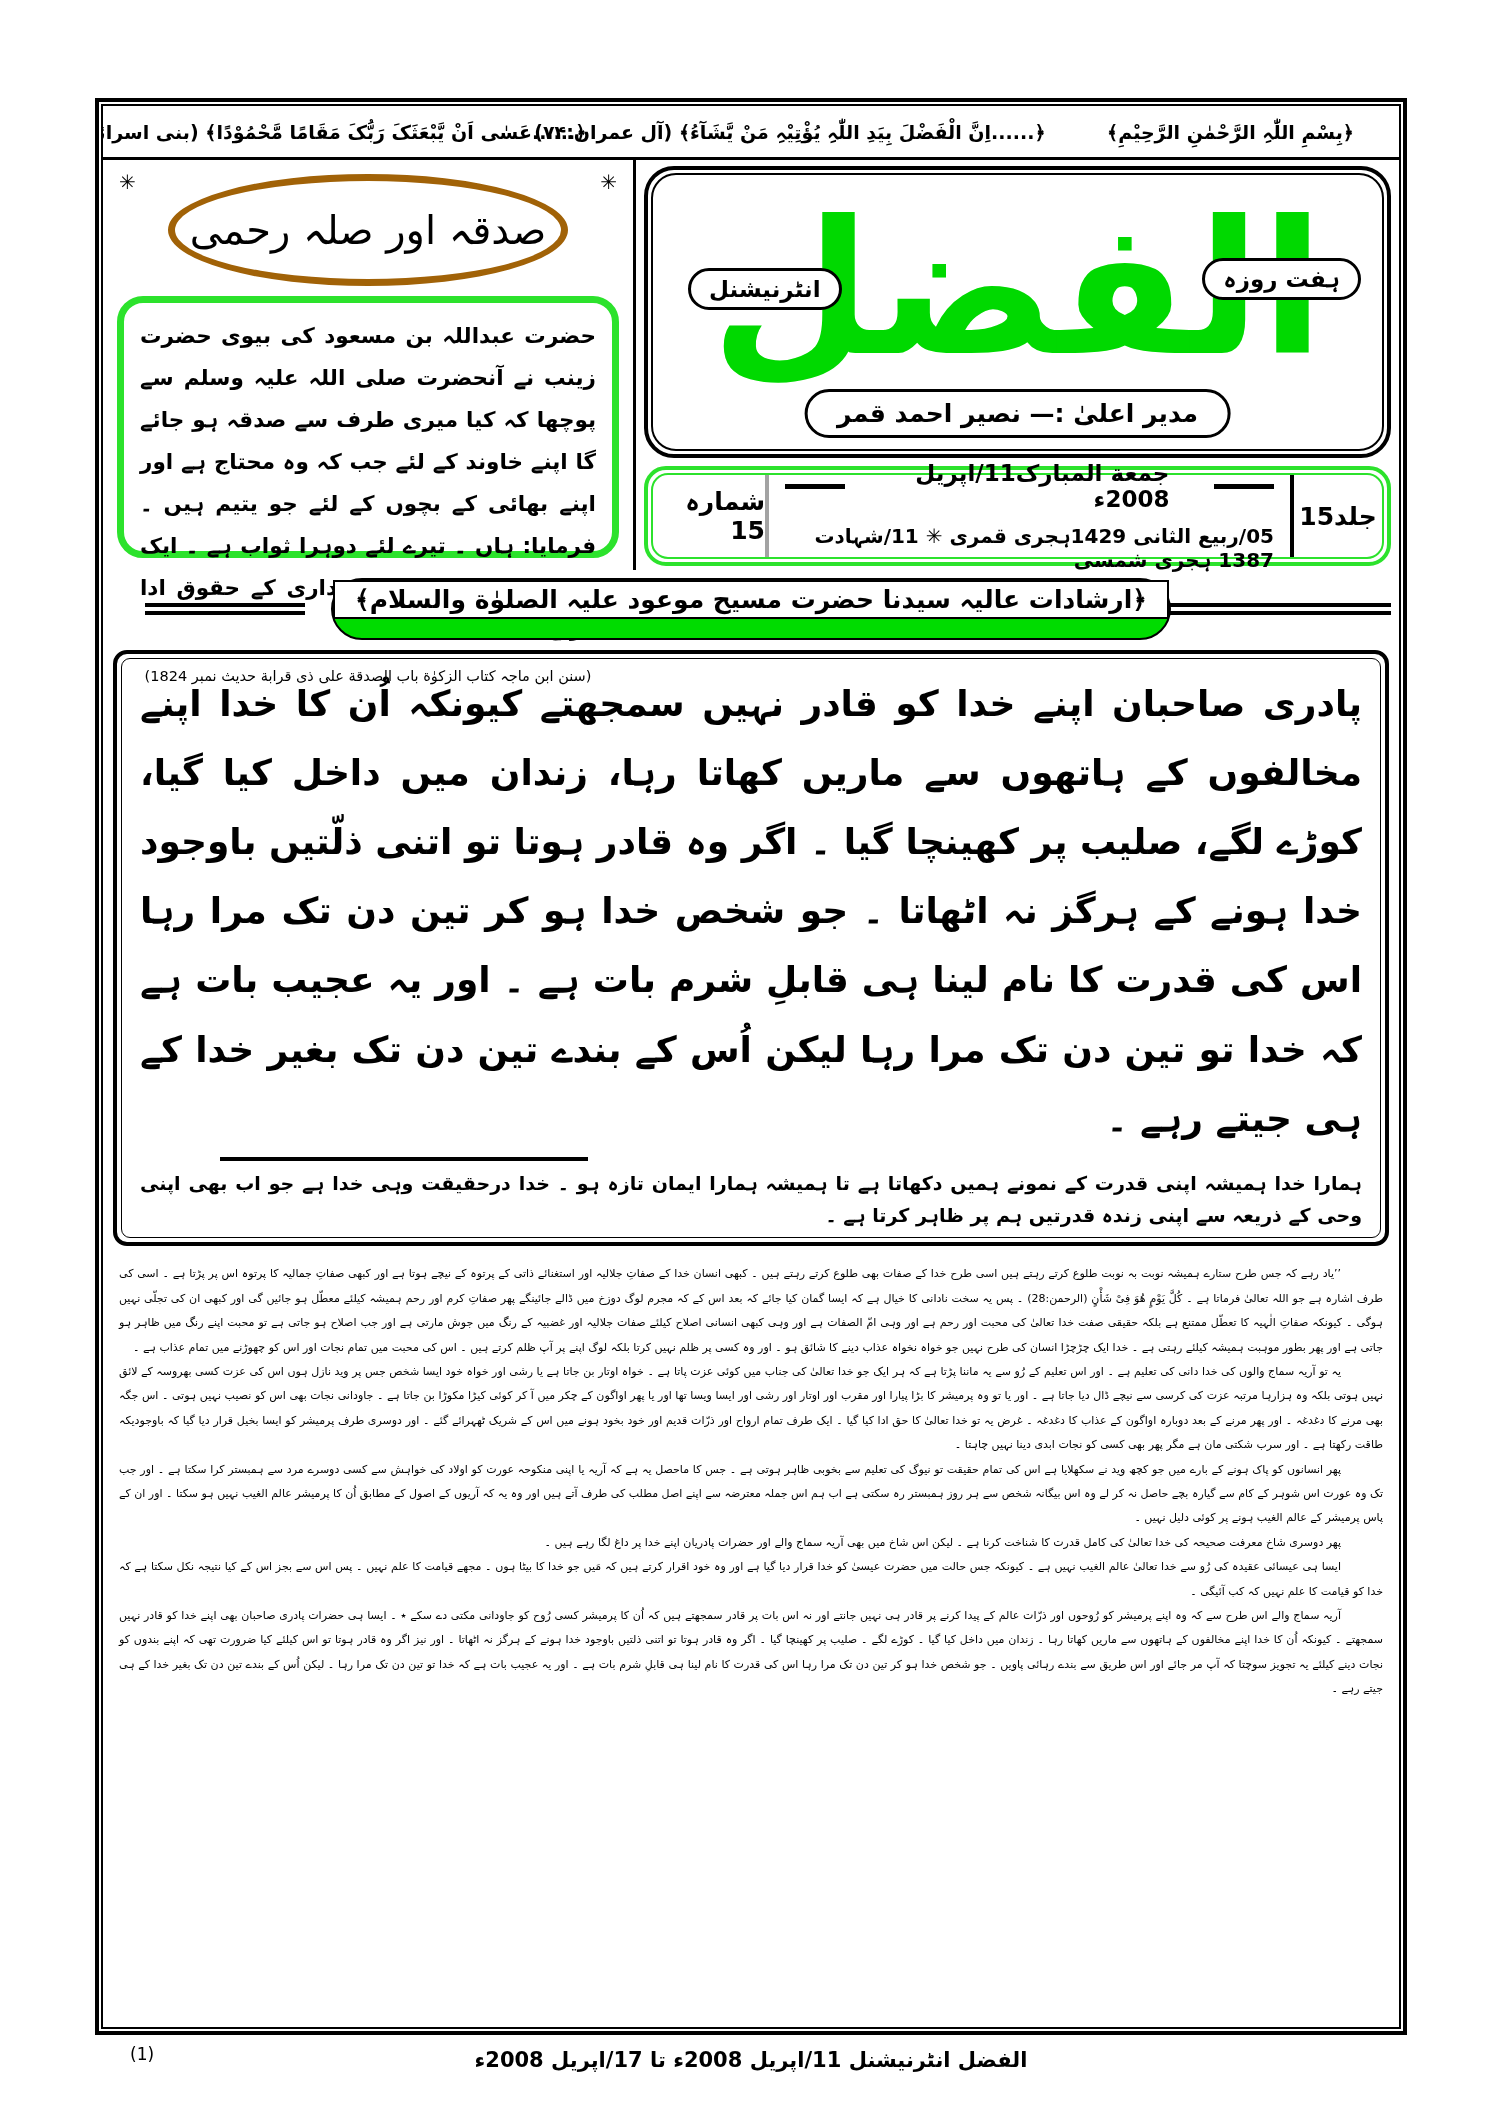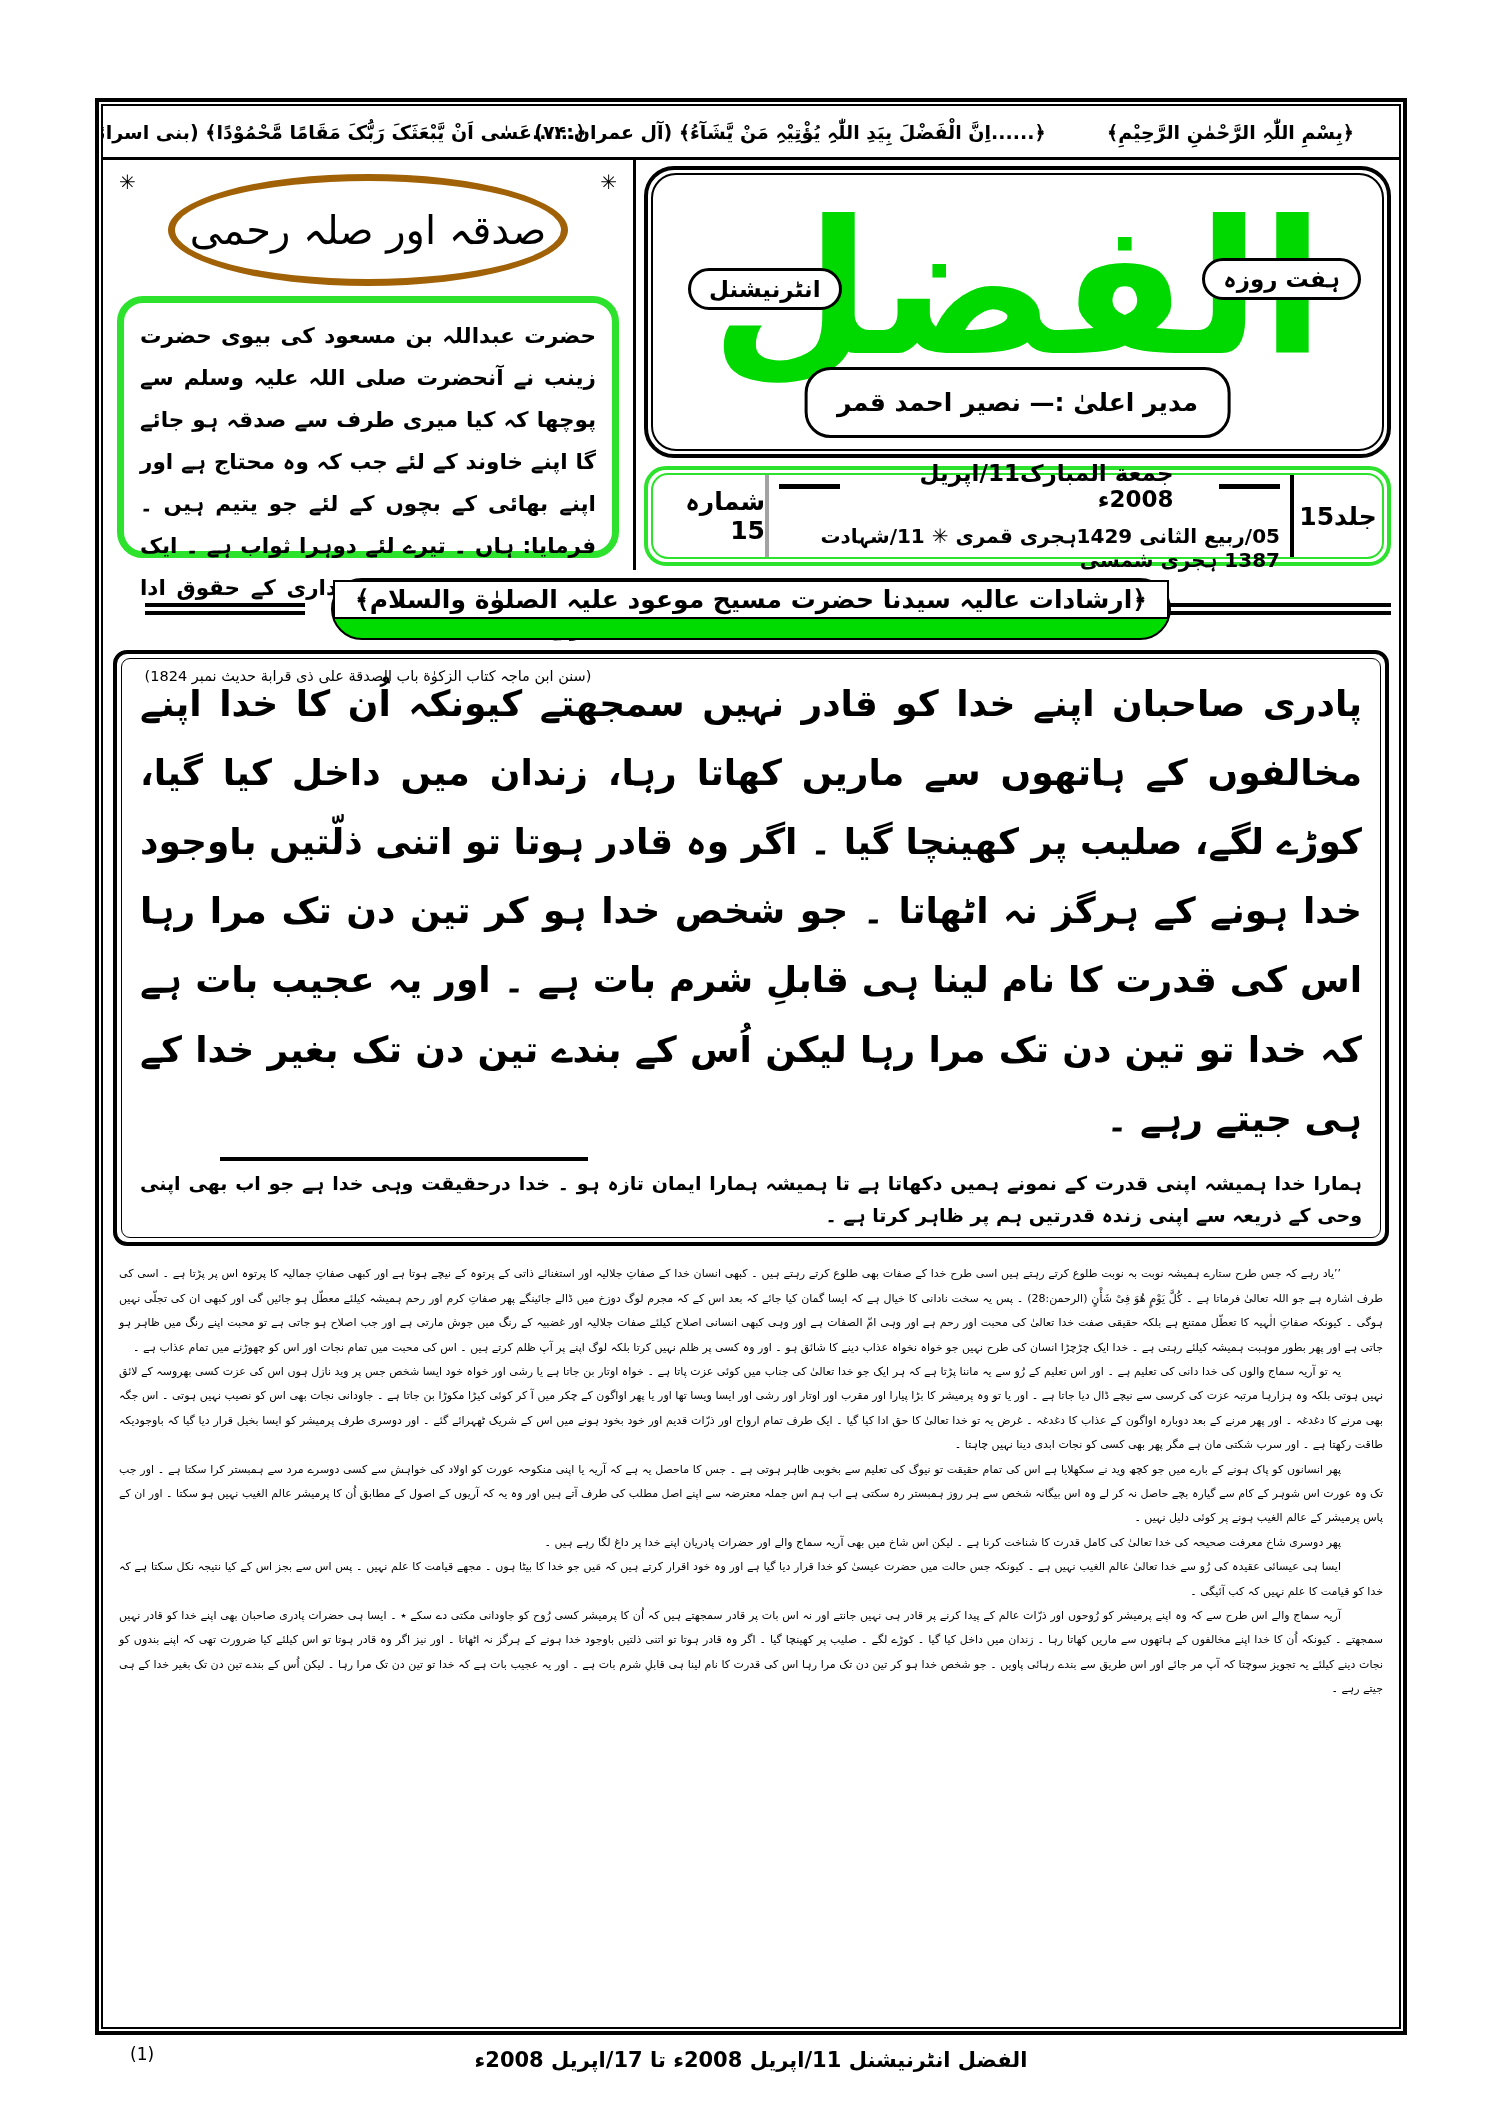--- a/index.html
+++ b/index.html
@@ -40,32 +40,32 @@
   .masthead-box { position:relative; height:292px; border:4px solid #000; border-radius:30px; }
   .masthead-box::before { content:""; position:absolute; inset:3px; border:2px solid #000;
                           border-radius:25px; pointer-events:none; }
   .logo { position:absolute; left:0; right:0; top:18px; text-align:center;
           font-size:185px; line-height:1.1; font-weight:bold; color:#00d900; direction:rtl; }
   .pill { position:absolute; background:#fff; border:3px solid #000; border-radius:22px;
           font-weight:bold; white-space:nowrap; direction:rtl; z-index:2; }
   .pill-weekly { right:26px; top:88px; font-size:23px; padding:5px 18px; }
   .pill-intl   { left:40px;  top:98px; font-size:23px; padding:5px 18px; }
   .pill-editor { left:50%; transform:translateX(-50%); bottom:16px; font-size:25px;
-                 padding:18px 30px; border-radius:26px; }
+                 padding:7px 30px; border-radius:26px; }
 
   
   .date-box { margin-top:8px; height:100px; border:4px solid #2ce22c; border-radius:22px;
               padding:3px; }
   .date-box-inner { height:100%; border:2px solid #2ce22c; border-radius:17px;
                     display:flex; direction:rtl; align-items:stretch; }
   .date-cell { display:flex; align-items:center; justify-content:center;
                font-weight:bold; font-size:25px; direction:rtl; }
   .cell-vol { width:92px; border-left:4px solid #000000; }
   .cell-issue { width:116px; border-right:4px solid #a3a3a3; }
-  .cell-center { flex:1; flex-direction:column; gap:12px; padding:4px 10px; }
+  .cell-center { flex:1; flex-direction:column; gap:12px; padding:4px 16px; }
   .date-line1 { display:flex; direction:rtl; align-items:center; gap:45px;
                 font-size:23px; font-weight:bold; }
   .dash { width:72px; height:5px; background:#000; }
   .date-line2 { font-size:20px; font-weight:bold; direction:rtl; }
 
   
   .section-banner { position:relative; height:66px; margin-top:6px; }
   .banner-line { position:absolute; top:27px; height:12px;
                  border-top:4px solid #000; border-bottom:4px solid #000; }
   .bl-left  { left:42px;  width:160px; }

